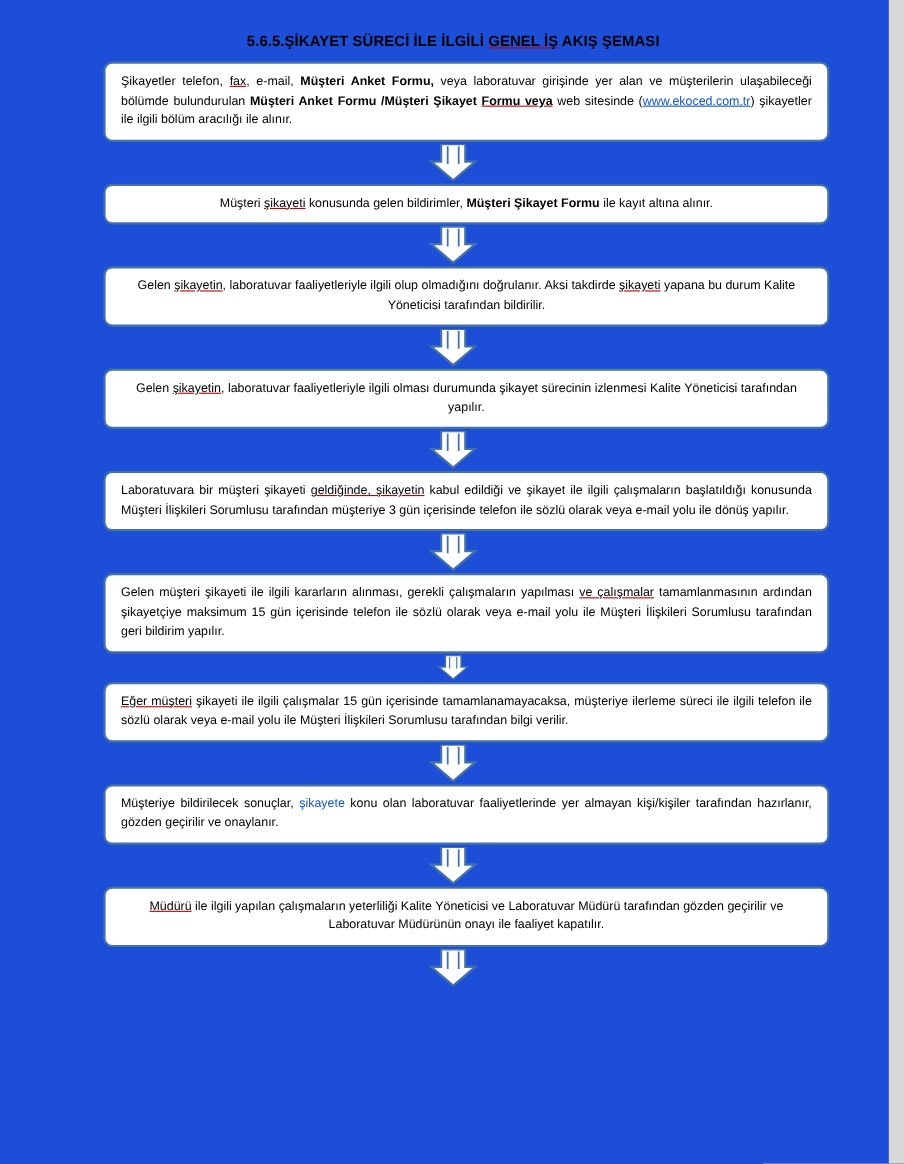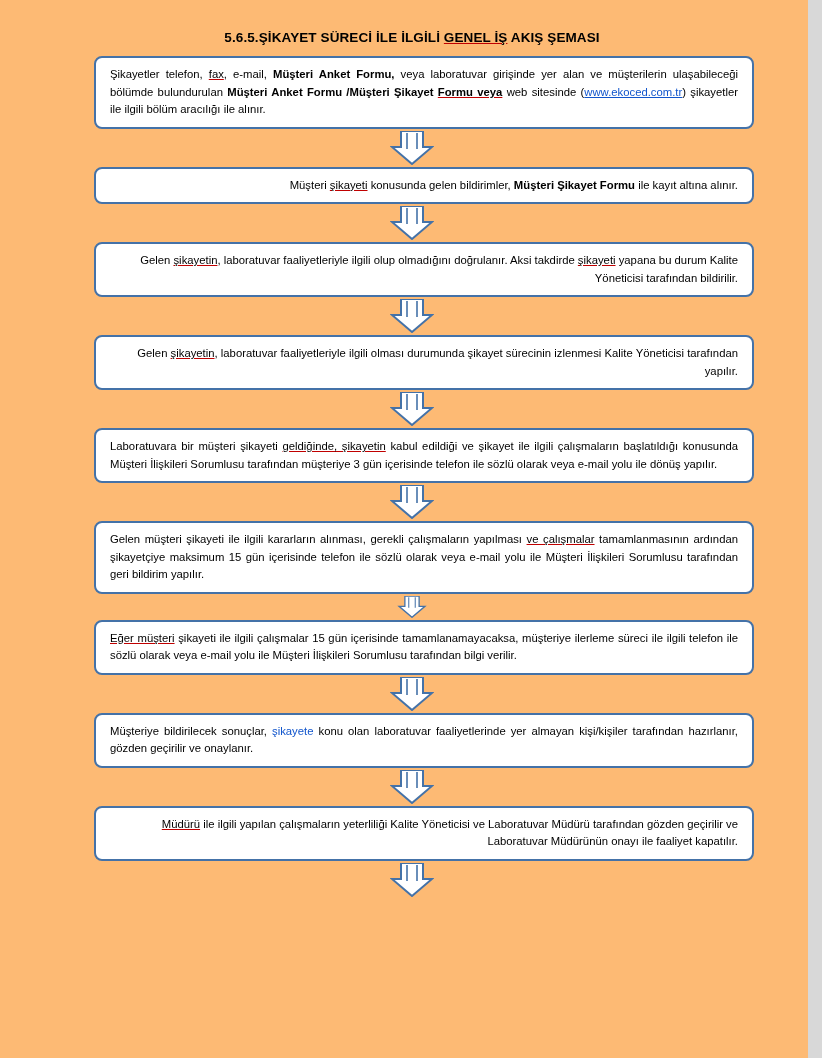--- a/index.html
+++ b/index.html
@@ -7,21 +7,21 @@
     padding: 0;
     background: #d8d8d8;
   }
   body {
     font-family: "Liberation Sans", sans-serif;
   }
   .page {
     position: relative;
     width: 822px;
     height: 1058px;
-    background: #fdba74;
+    background: #1d4ed8;
     overflow: hidden;
     box-sizing: border-box;
   }
   .right-gutter {
     position: absolute;
     top: 0;
     right: 0;
     width: 14px;
     height: 1058px;
     background: #d8d8d8;
@@ -51,21 +51,21 @@
     border-radius: 8px;
     background: #ffffff;
     padding: 8px 14px;
     box-sizing: border-box;
     font-size: 11.3px;
     color: #000000;
     line-height: 1.55;
     margin-left: 24px;
   }
   .flow-box.center {
-    text-align: right;
+    text-align: center;
   }
   .flow-box.justify {
     text-align: justify;
     text-justify: inter-word;
   }
   .arrow-wrap {
     display: flex;
     justify-content: center;
     align-items: center;
   }

